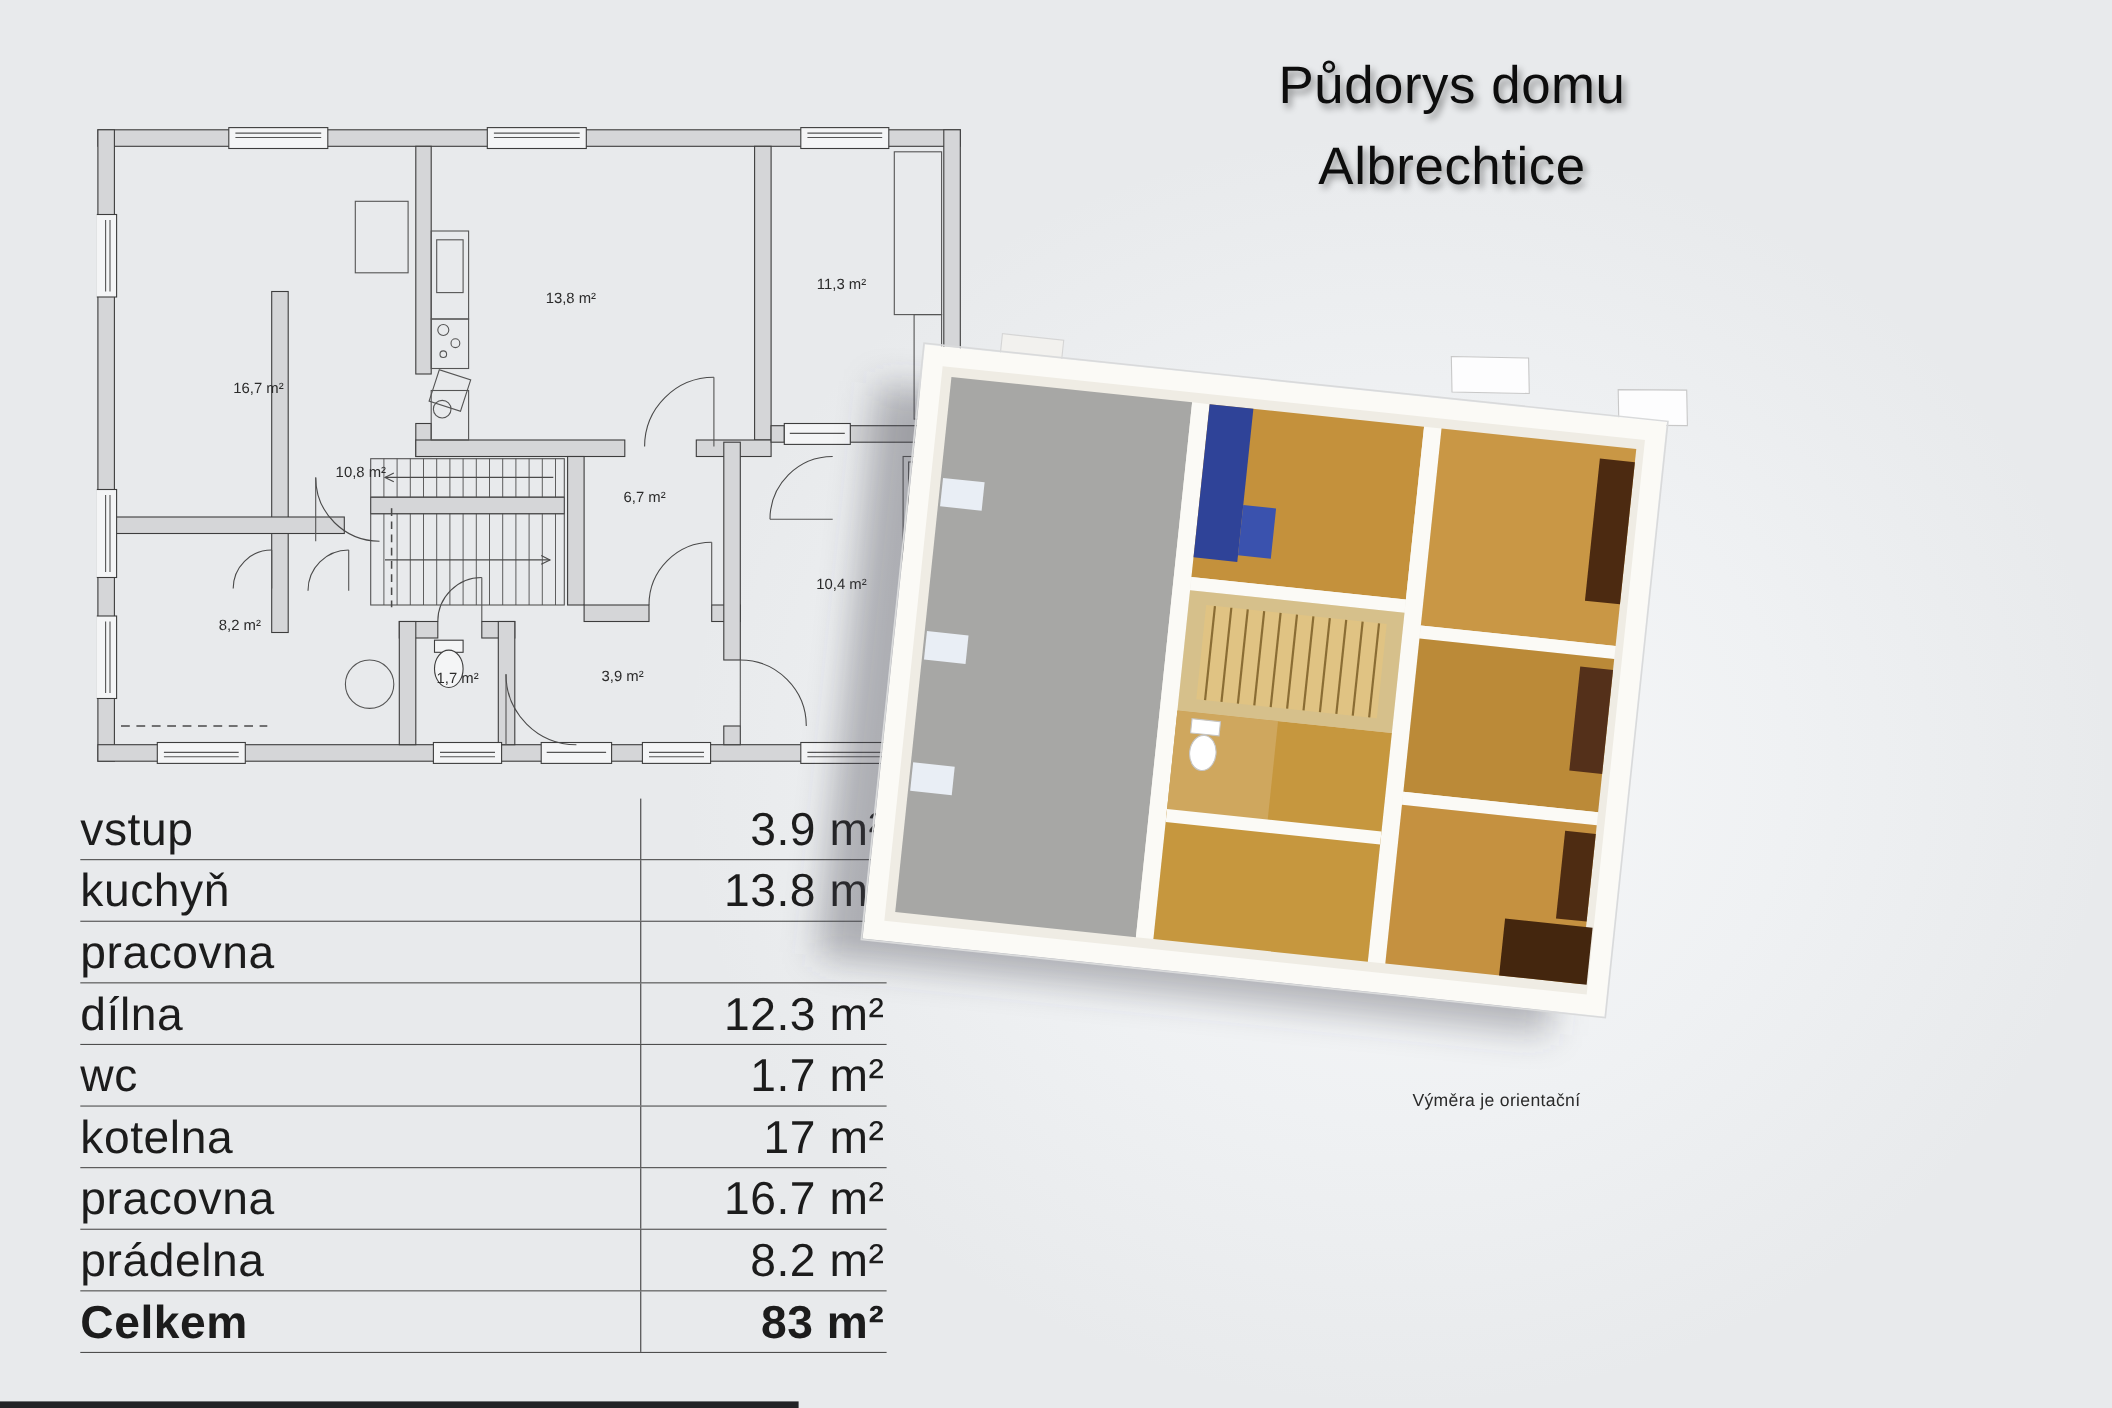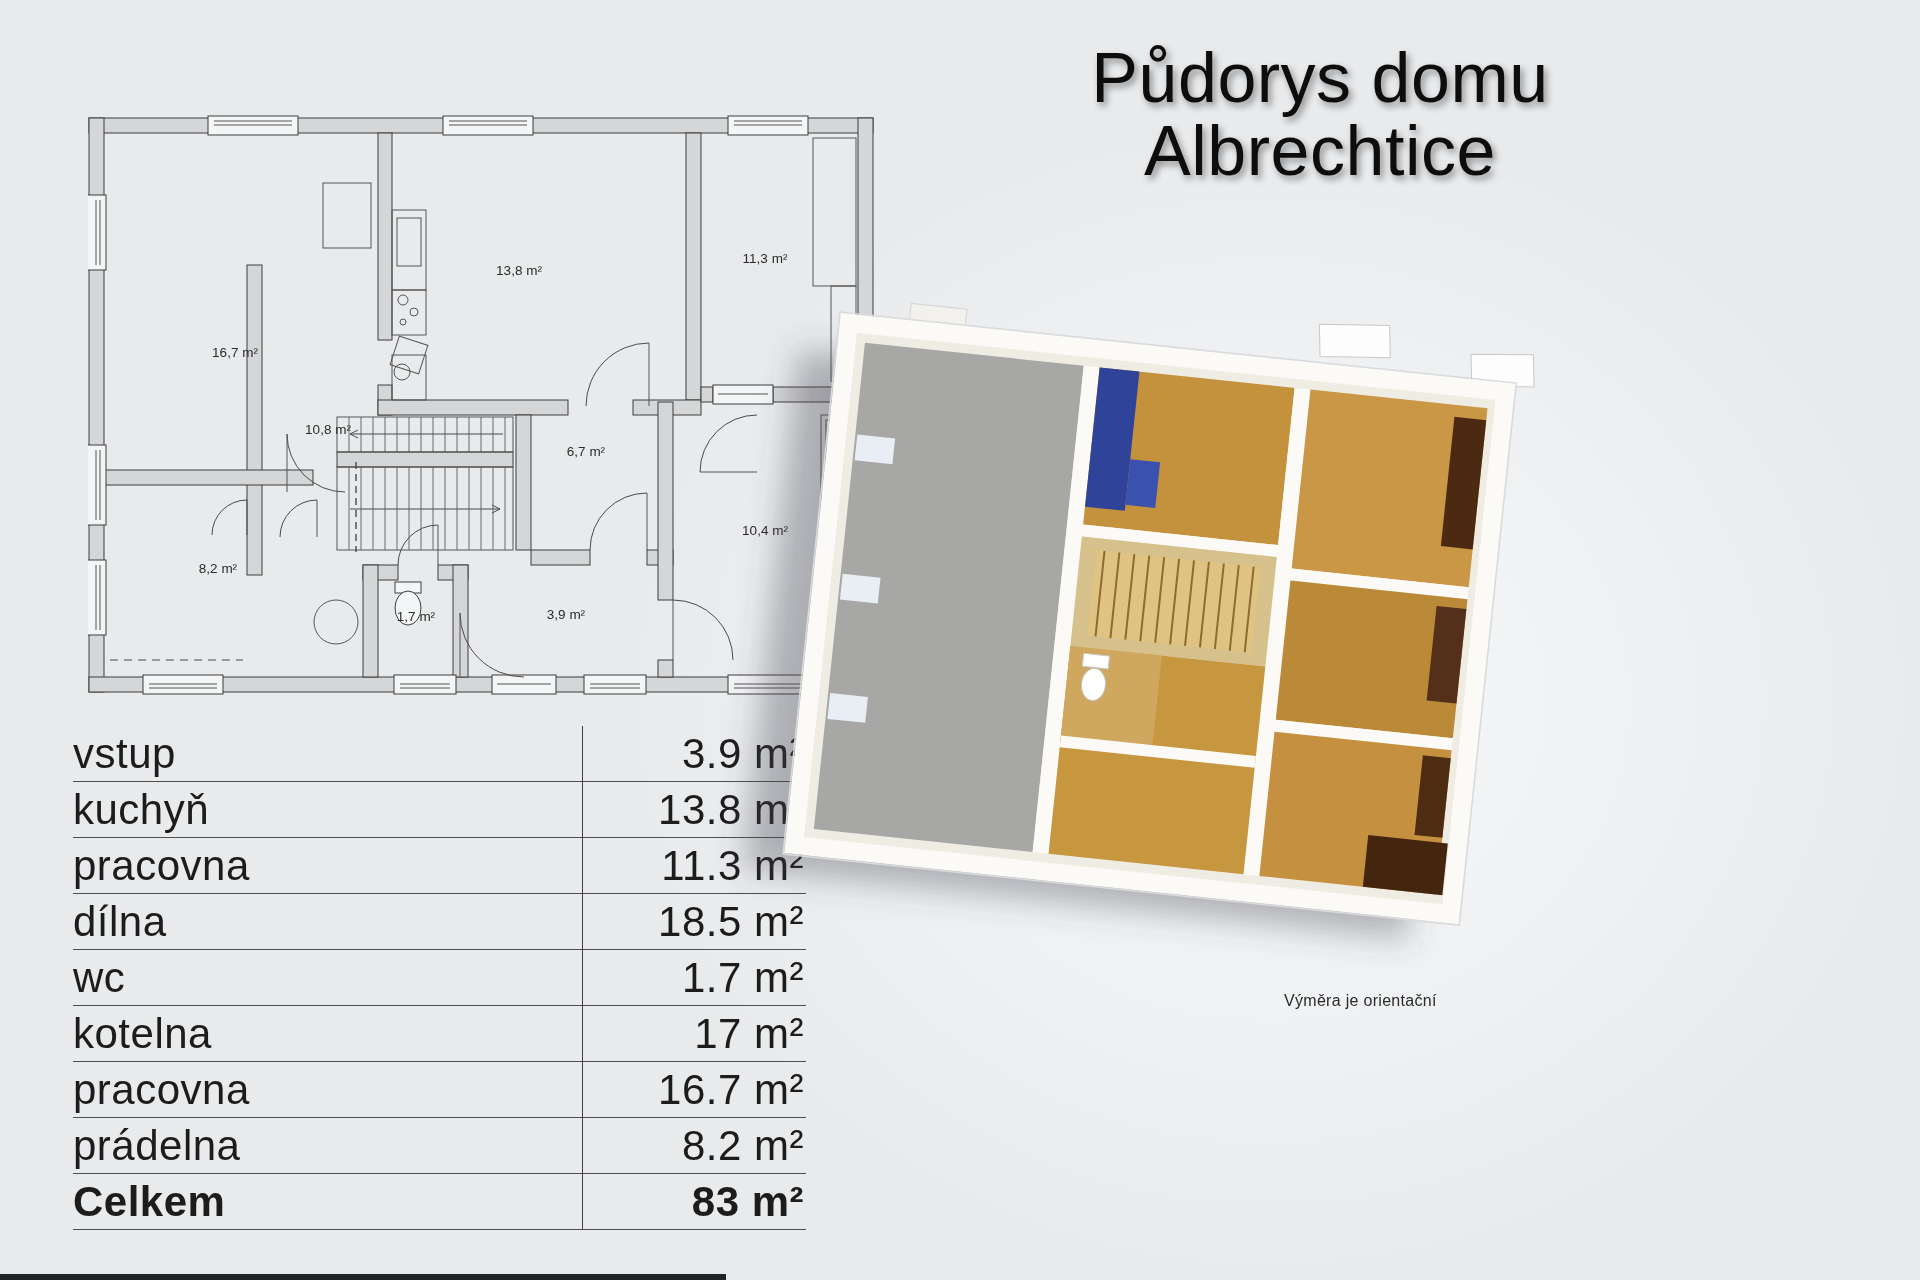--- a/index.html
+++ b/index.html
@@ -10,21 +10,21 @@
   }
   
   .glow{
     position:absolute;left:620px;top:120px;width:1300px;height:1160px;
     background:radial-gradient(closest-side,#f7f8f9 0%,#eff1f3 55%,rgba(239,241,243,0) 100%);
     pointer-events:none;
   }
   .title{
     position:absolute;left:1020px;top:42px;width:600px;
     text-align:center;color:#0d0d0d;
-    font-size:70px;line-height:73px;font-weight:400;
+    font-size:48px;line-height:73px;font-weight:400;
     text-shadow:3px 4px 7px rgba(0,0,0,0.40);
     letter-spacing:0.5px;
   }
   .plan2d{position:absolute;left:88px;top:100px;width:790px;height:600px;}
   .plan2d svg{display:block;}
 
   .area-table{
     position:absolute;left:73px;top:726px;width:733px;
     color:#1c1c1c;
   }
@@ -303,25 +303,24 @@
   <div class="t-row">
       <div class="t-label">vstup</div>
       <div class="t-value">3.9 m²</div>
     </div>
   <div class="t-row">
       <div class="t-label">kuchyň</div>
       <div class="t-value">13.8 m²</div>
     </div>
   <div class="t-row">
       <div class="t-label">pracovna</div>
-      <div class="t-value">11.3 m²</div>
     </div>
   <div class="t-row">
       <div class="t-label">dílna</div>
-      <div class="t-value">18.5 m²</div>
+      <div class="t-value">12.3 m²</div>
     </div>
   <div class="t-row">
       <div class="t-label">wc</div>
       <div class="t-value">1.7 m²</div>
     </div>
   <div class="t-row">
       <div class="t-label">kotelna</div>
       <div class="t-value">17 m²</div>
     </div>
   <div class="t-row">

